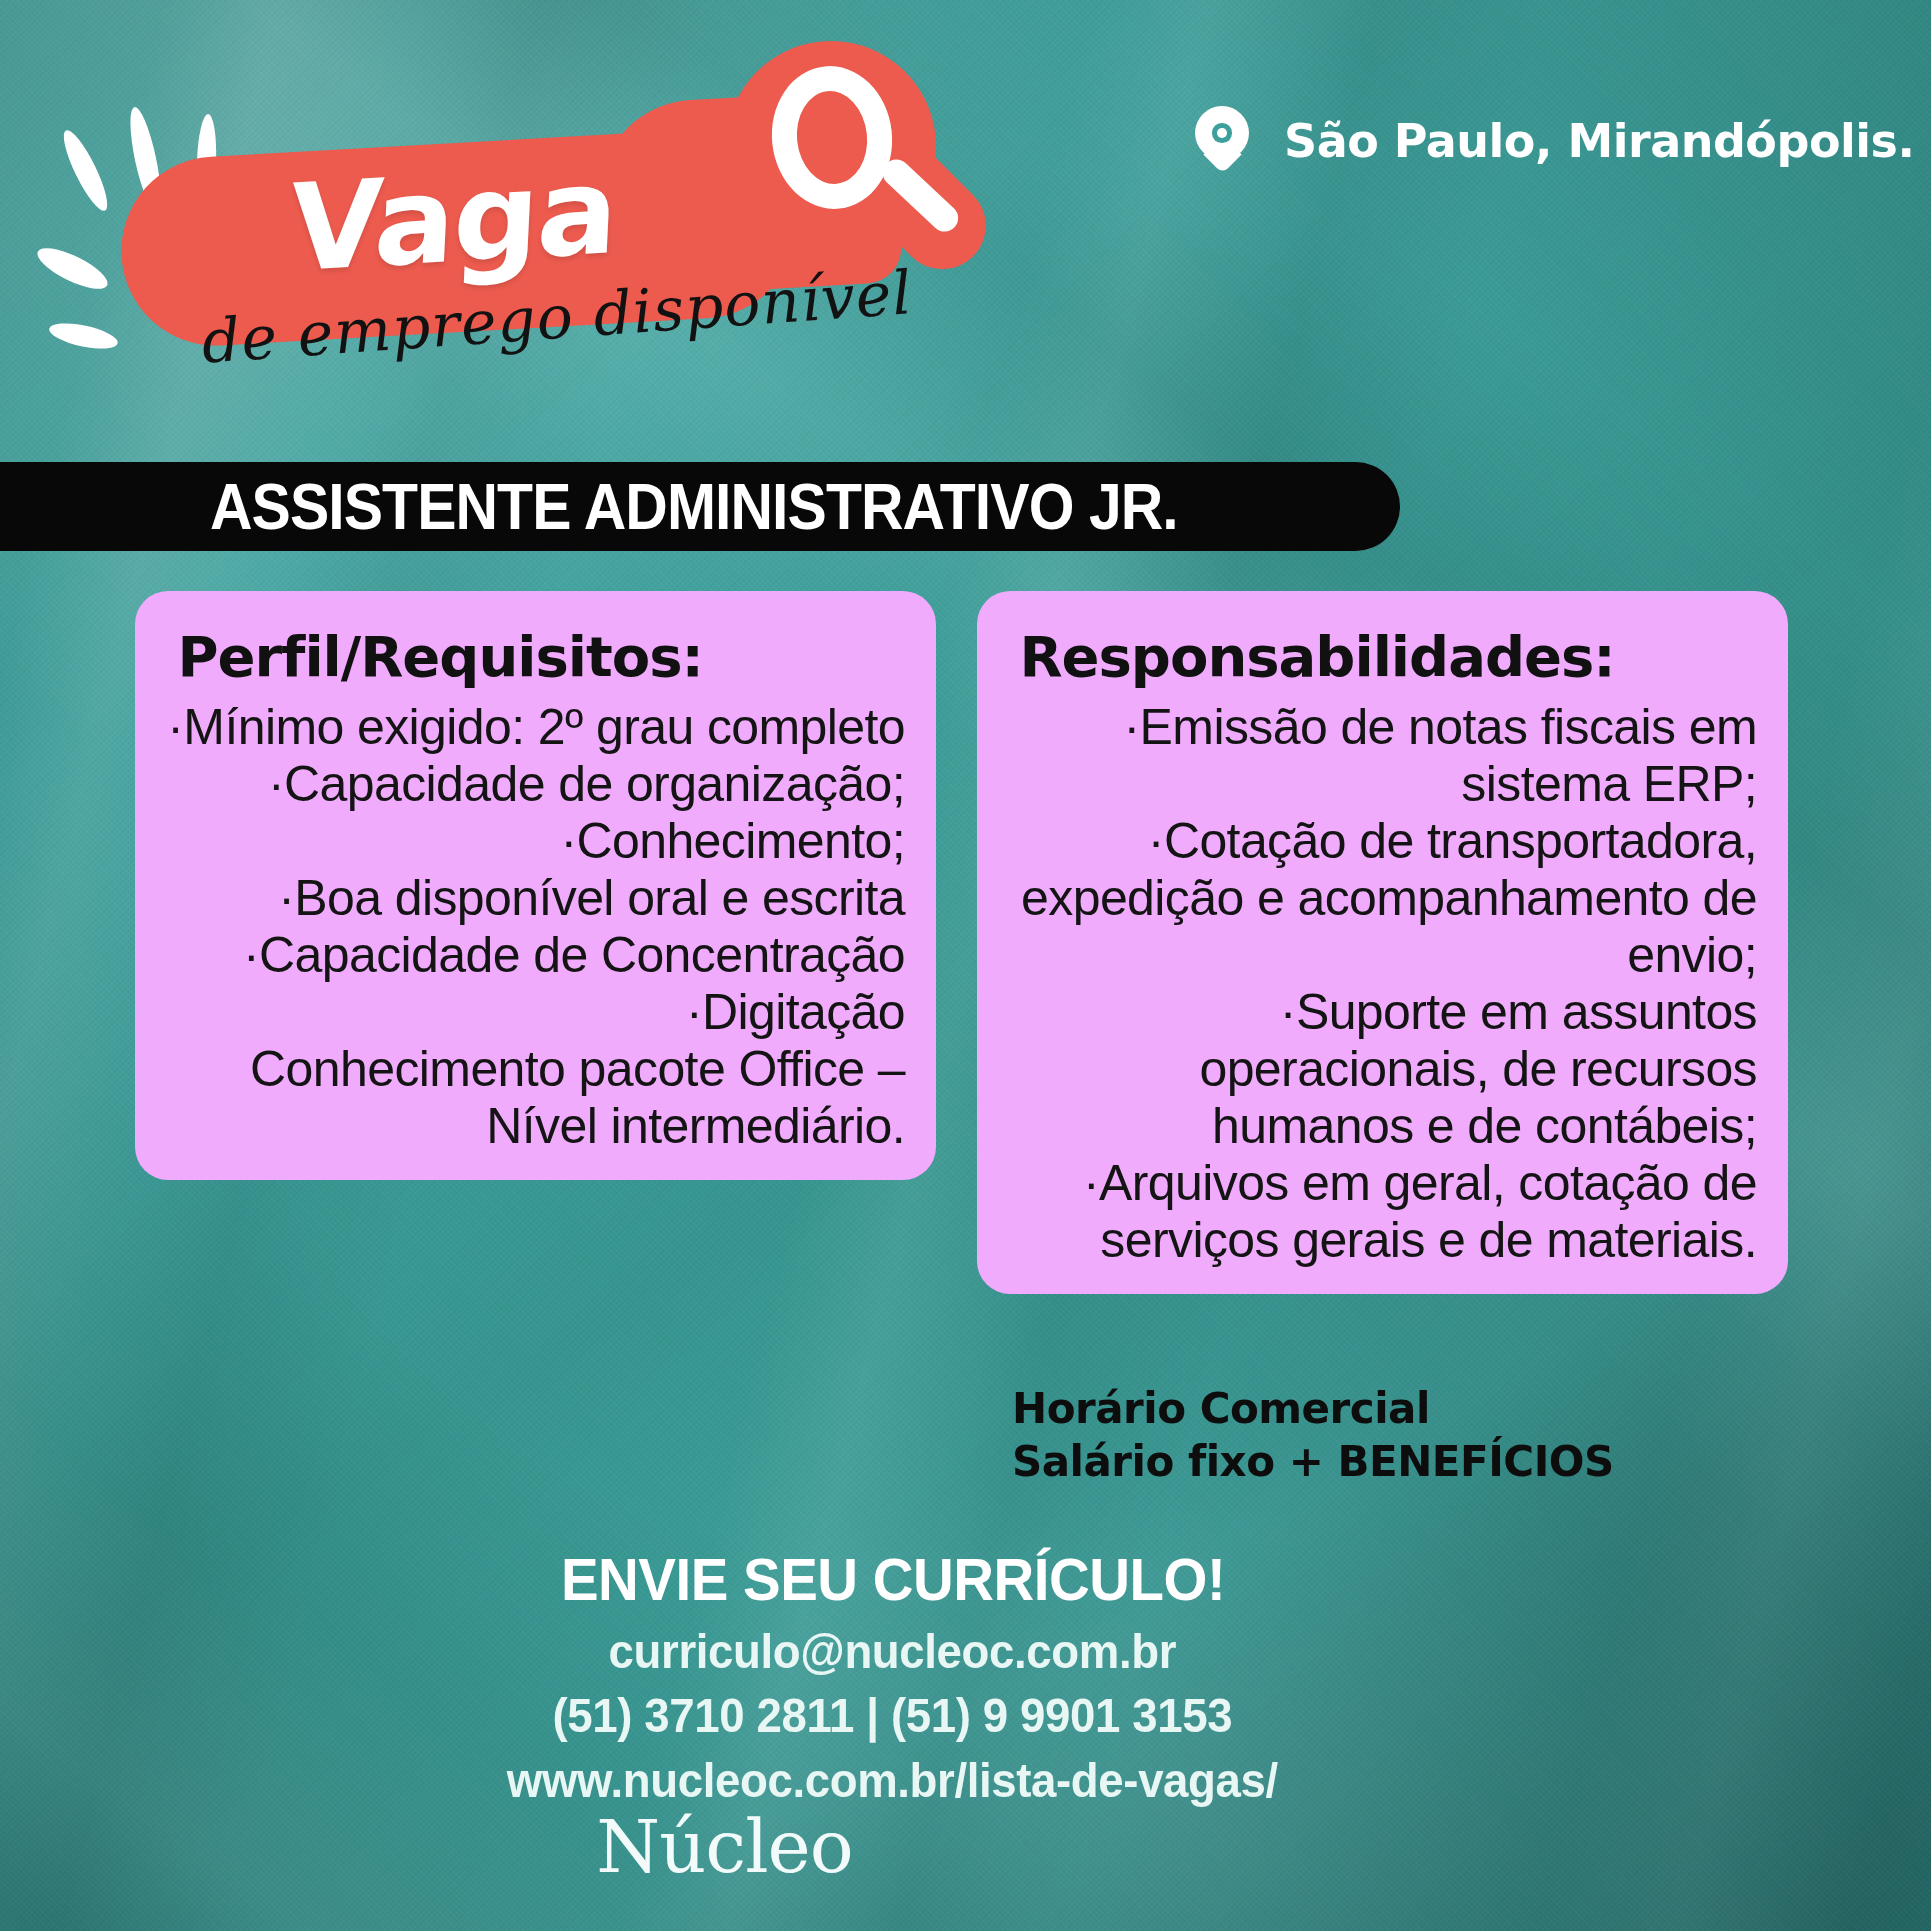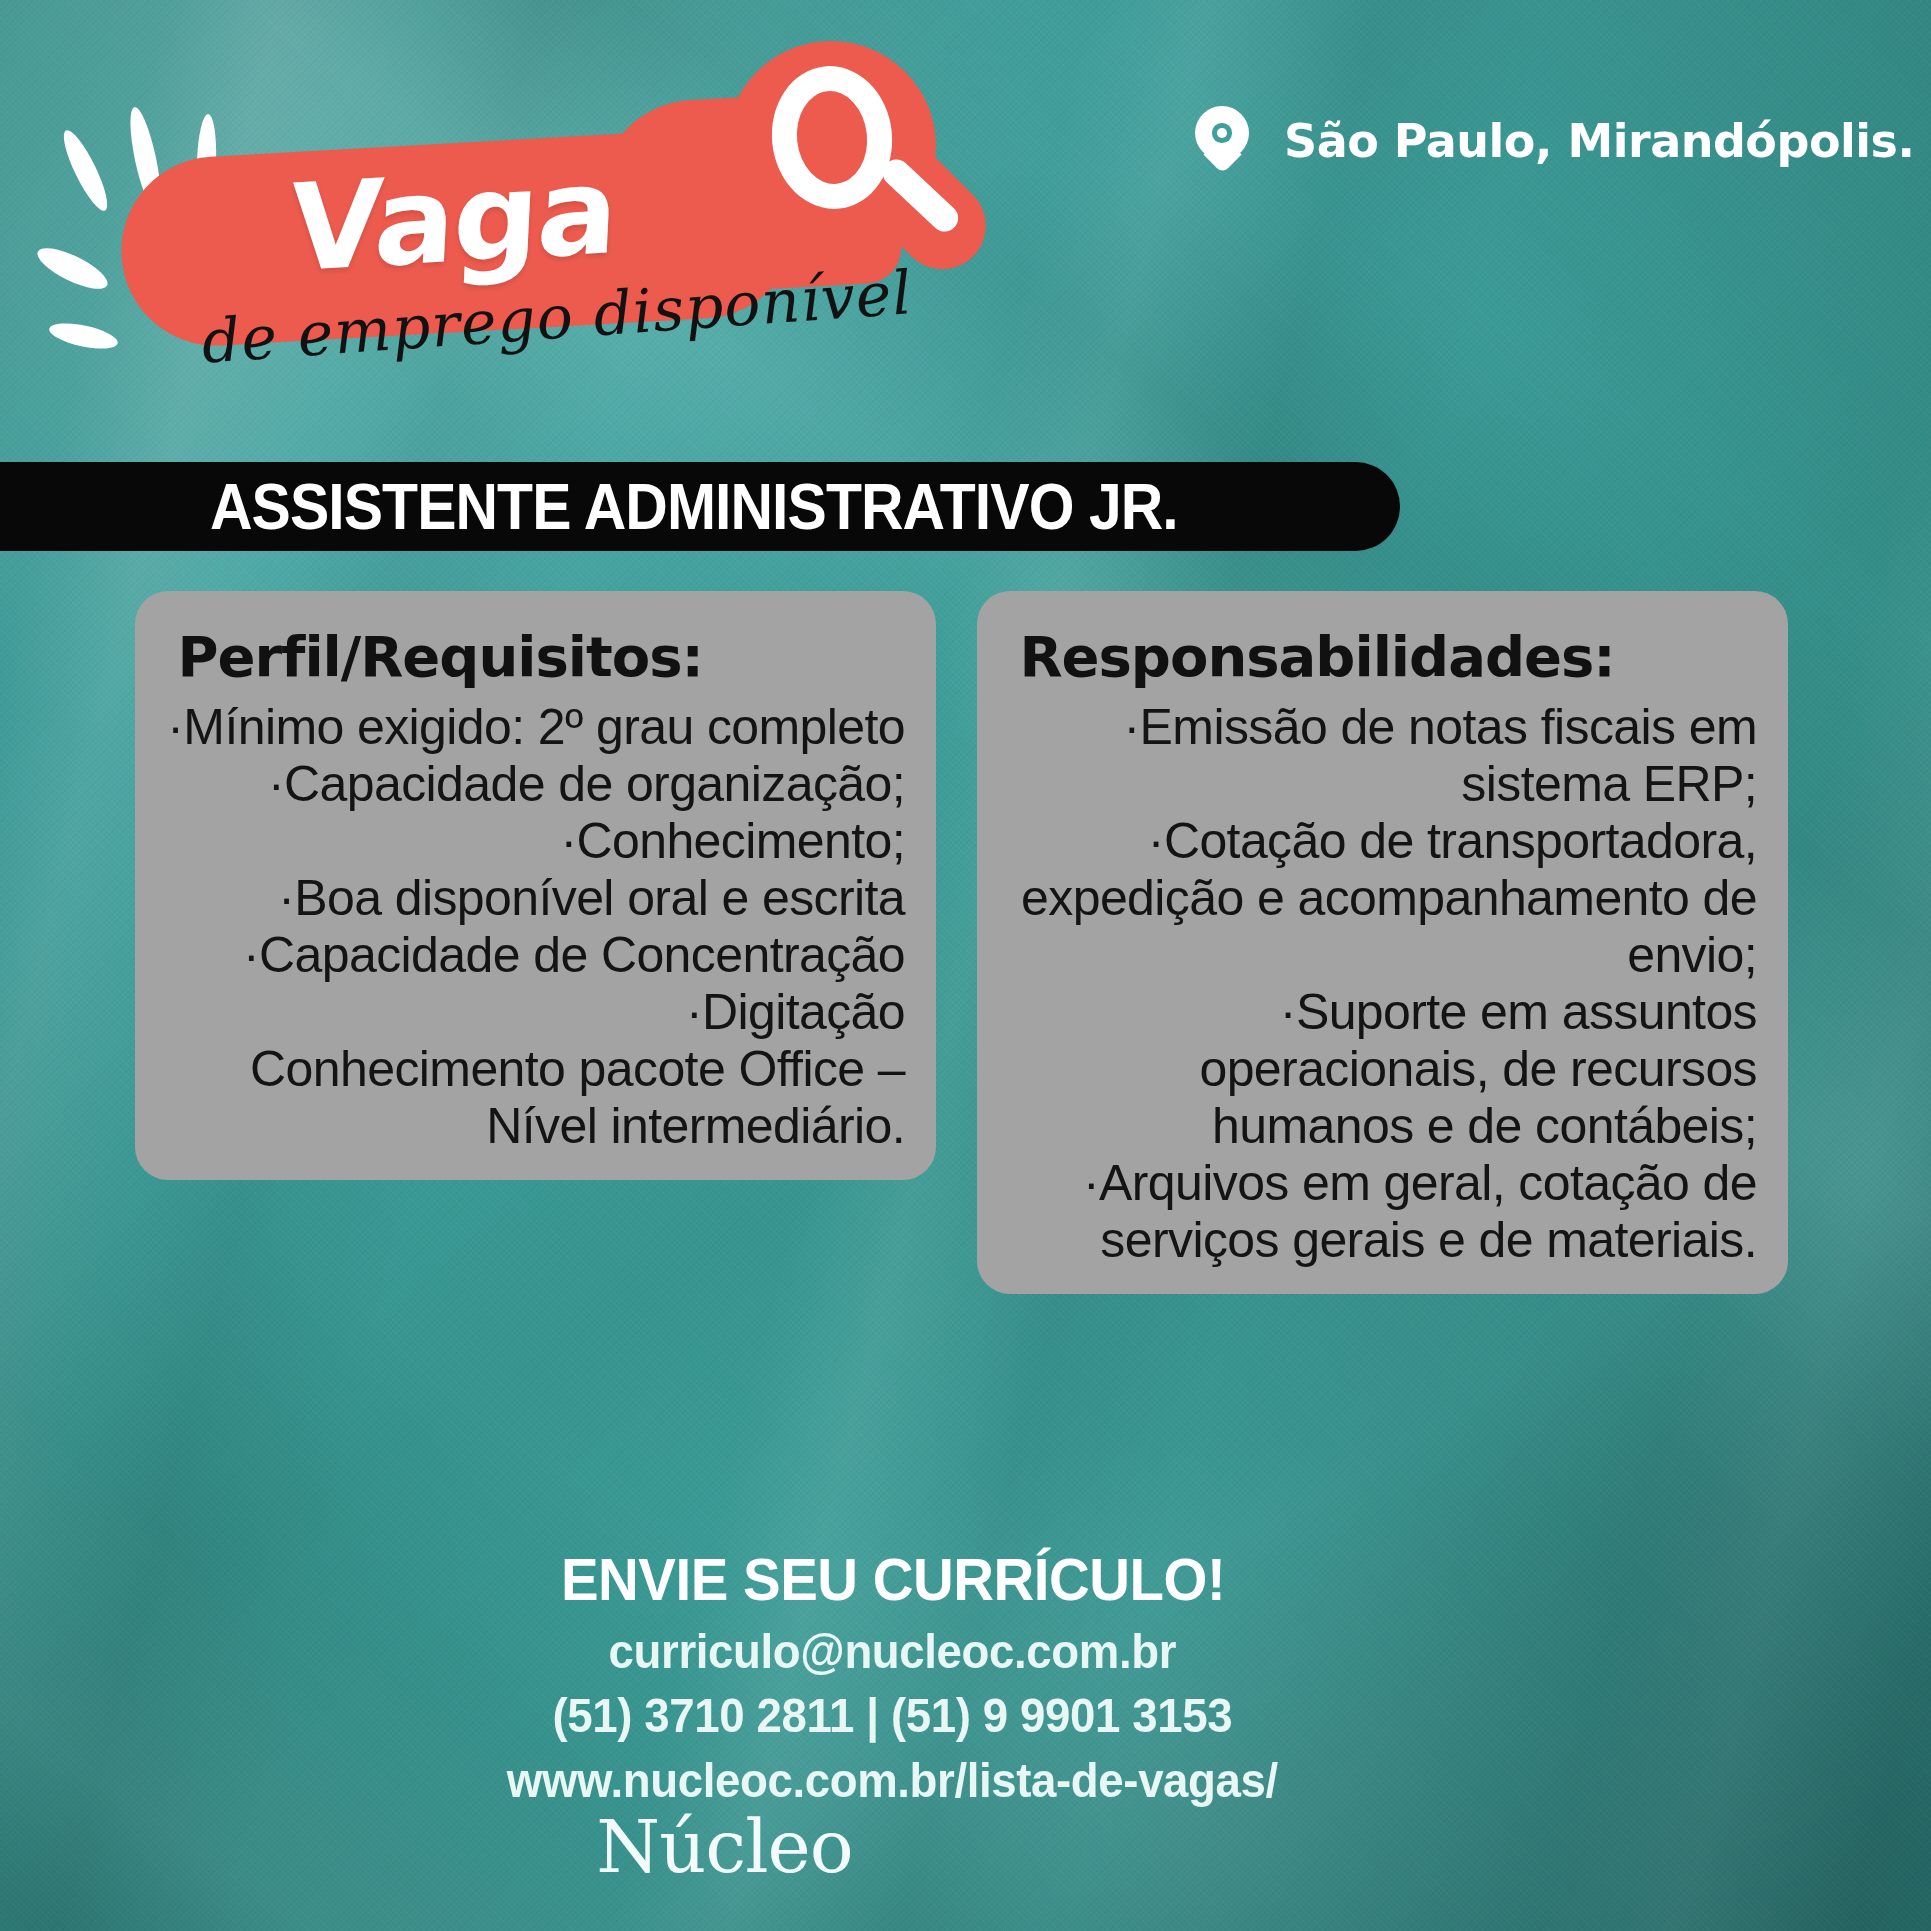--- a/index.html
+++ b/index.html
@@ -214,21 +214,21 @@
     color: #ffffff;
     letter-spacing: -1px;
     transform: scaleX(0.92);
     transform-origin: left center;
     white-space: nowrap;
   }
 
   
   .card {
     position: absolute;
-    background: #a3a3a3;
+    background: #f0abfc;
     border-radius: 33px;
     box-sizing: border-box;
     padding: 33px 31px 25px 25px;
   }
   .card-left  { left: 135px;  top: 591px; width: 801px; }
   .card-right { left: 977px; top: 591px; width: 811px; }
   .card-heading {
     font-family: "DejaVu Sans", sans-serif;
     font-weight: 700;
     font-size: 56px;
@@ -363,20 +363,24 @@
   <div class="card card-right">
     <div class="card-heading">Responsabilidades:</div>
     <ul class="card-list">
       <li>·Emissão de notas fiscais em sistema ERP;</li>
       <li>·Cotação de transportadora, expedição e acompanhamento de envio;</li>
       <li>·Suporte em assuntos operacionais, de recursos humanos e de contábeis;</li>
       <li>·Arquivos em geral, cotação de serviços gerais e de materiais.</li>
     </ul>
   </div>
 
+  <div class="info-block">
+    <div>Horário Comercial</div>
+    <div>Salário fixo + BENEFÍCIOS</div>
+  </div>
 
   <div class="cta">ENVIE SEU CURRÍCULO!</div>
 
   <div class="contact-lines">
     <div>curriculo@nucleoc.com.br</div>
     <div>(51) 3710 2811 | (51) 9 9901 3153</div>
     <div>www.nucleoc.com.br/lista-de-vagas/</div>
   </div>
 
   <div class="logo">Núcleo</div>

